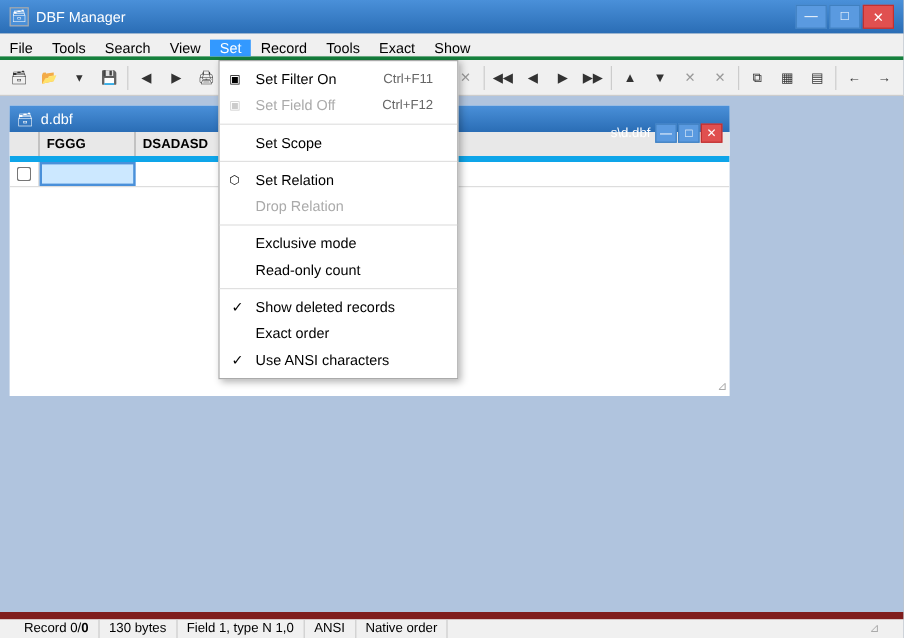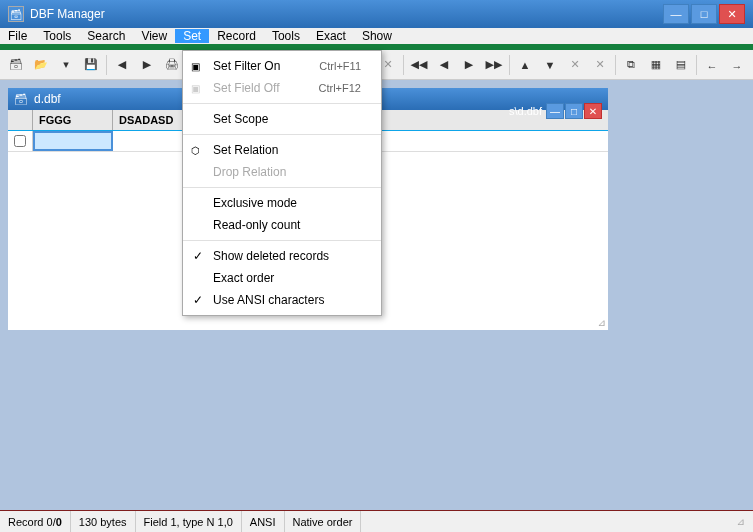--- a/index.html
+++ b/index.html
@@ -59,22 +59,22 @@
     .title-bar-btn.close-btn {
       background: #e05050;
       border-color: #c03030;
     }
 
     
     .menu-bar {
       background: #f0f0f0;
       height: 22px;
       display: flex;
-      align-items: center;
-      border-bottom: 6px solid #15803d;
+      align-items: flex-end;
+      border-bottom: 3px solid #15803d;
     }
     .menu-item {
       padding: 0 8px;
       display: flex;
       align-items: center;
       cursor: pointer;
       font-size: 12px;
       color: #000;
     }
     .menu-item:hover, .menu-item.active {
@@ -158,21 +158,21 @@
     }
 
     
     .table-area {
       height: 220px;
       overflow: hidden;
     }
     .table-header {
       display: flex;
       background: #e8e8e8;
-      border-bottom: 1px solid #0ea5e9;
+      border-bottom: 5px solid #0ea5e9;
     }
     .th-checkbox {
       width: 25px;
       height: 20px;
       border-right: 1px solid #aaa;
       display: flex;
       align-items: center;
       justify-content: center;
     }
     .th-cell {
@@ -206,24 +206,24 @@
     }
     .td-cell.selected {
       background: #cce8ff;
       border: 2px solid #4a90d9;
     }
 
     
     .status-bar {
       background: #f0f0f0;
       height: 22px;
-      border-top: 1px solid #7f1d1d;
-      display: flex;
-      align-items: center;
-      padding: 0 8px;
+      border-top: 6px solid #7f1d1d;
+      display: flex;
+      align-items: center;
+      padding: 0 20px;
       font-size: 11px;
       gap: 0;
     }
     .status-segment {
       padding: 0 8px;
       border-right: 1px solid #ccc;
       height: 100%;
       display: flex;
       align-items: center;
     }

